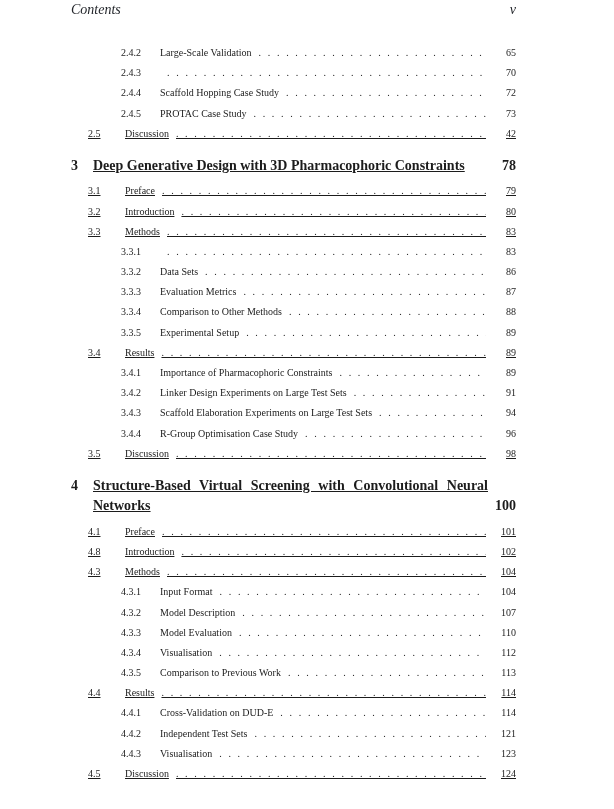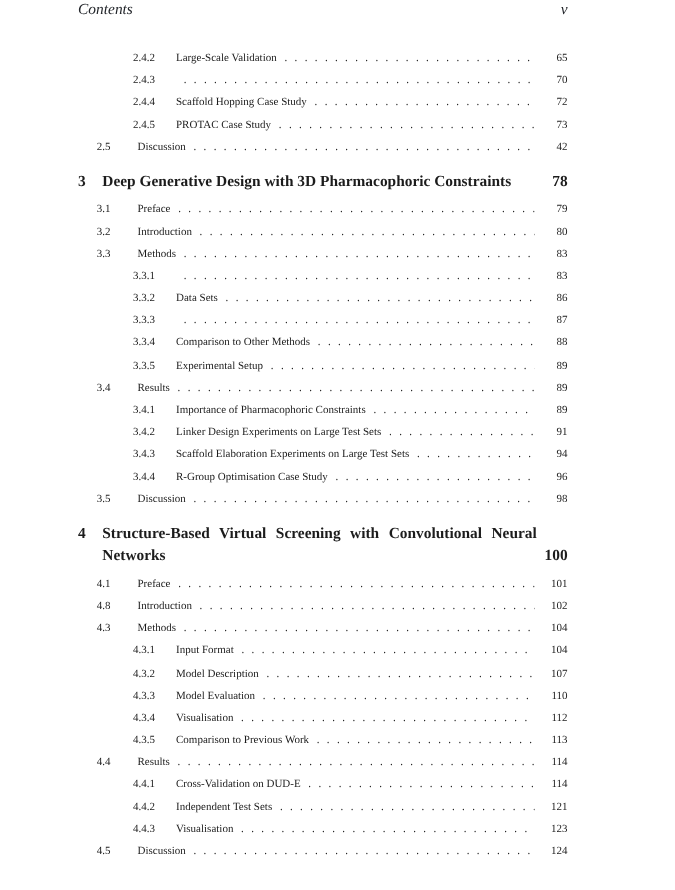--- a/index.html
+++ b/index.html
@@ -40,40 +40,41 @@
   .dots {
     flex: 1 1 auto;
     overflow: hidden;
     white-space: nowrap;
     margin: 0 2px 0 7px;
     word-spacing: 4.2px;
     color: #1c1c1c;
   }
   .pg { flex: none; min-width: 28px; text-align: right; }
 
-  .lvl-section    { padding-left: 17px; }
+  .lvl-section    { padding-left: 17px; text-decoration: underline; }
   .lvl-section .num    { width: 37px; }
   .lvl-subsection { padding-left: 50px; }
   .lvl-subsection .num { width: 39px; }
 
   .lvl-chapter {
     height: auto;
     min-height: 20.2px;
     margin-top: 12px;
     margin-bottom: 5px;
     font-weight: bold;
     font-size: 14px;
     align-items: flex-end;
   }
   .lvl-chapter .num { width: 22px; align-self: flex-start; line-height: 20.4px; }
   .lvl-chapter .ttl {
     flex: 1 1 auto;
     white-space: normal;
     text-align: justify;
     line-height: 20.4px;
+    text-decoration: underline;
   }
   .lvl-chapter .pg { line-height: 20.4px; }
 </style>
 </head>
 <body>
 
 <div class="page">
   <div class="header">
     <span class="hdr-left">Contents</span>
     <span class="hdr-right">v</span>
@@ -138,20 +139,21 @@
         <span class="pg">83</span>
       </div>
       <div class="row lvl-subsection">
         <span class="num">3.3.2</span>
         <span class="ttl">Data Sets</span>
         <span class="dots">. . . . . . . . . . . . . . . . . . . . . . . . . . . . . . . . . . . . . . . . . . . . . . . . . . . . . . . . . . . . . . . . . . . . . . . . . . . . . . . . . . . . . . . . . . </span>
         <span class="pg">86</span>
       </div>
       <div class="row lvl-subsection">
         <span class="num">3.3.3</span>
+        <span class="ttl">Evaluation Metrics</span>
         <span class="dots">. . . . . . . . . . . . . . . . . . . . . . . . . . . . . . . . . . . . . . . . . . . . . . . . . . . . . . . . . . . . . . . . . . . . . . . . . . . . . . . . . . . . . . . . . . </span>
         <span class="pg">87</span>
       </div>
       <div class="row lvl-subsection">
         <span class="num">3.3.4</span>
         <span class="ttl">Comparison to Other Methods</span>
         <span class="dots">. . . . . . . . . . . . . . . . . . . . . . . . . . . . . . . . . . . . . . . . . . . . . . . . . . . . . . . . . . . . . . . . . . . . . . . . . . . . . . . . . . . . . . . . . . </span>
         <span class="pg">88</span>
       </div>
       <div class="row lvl-subsection">

